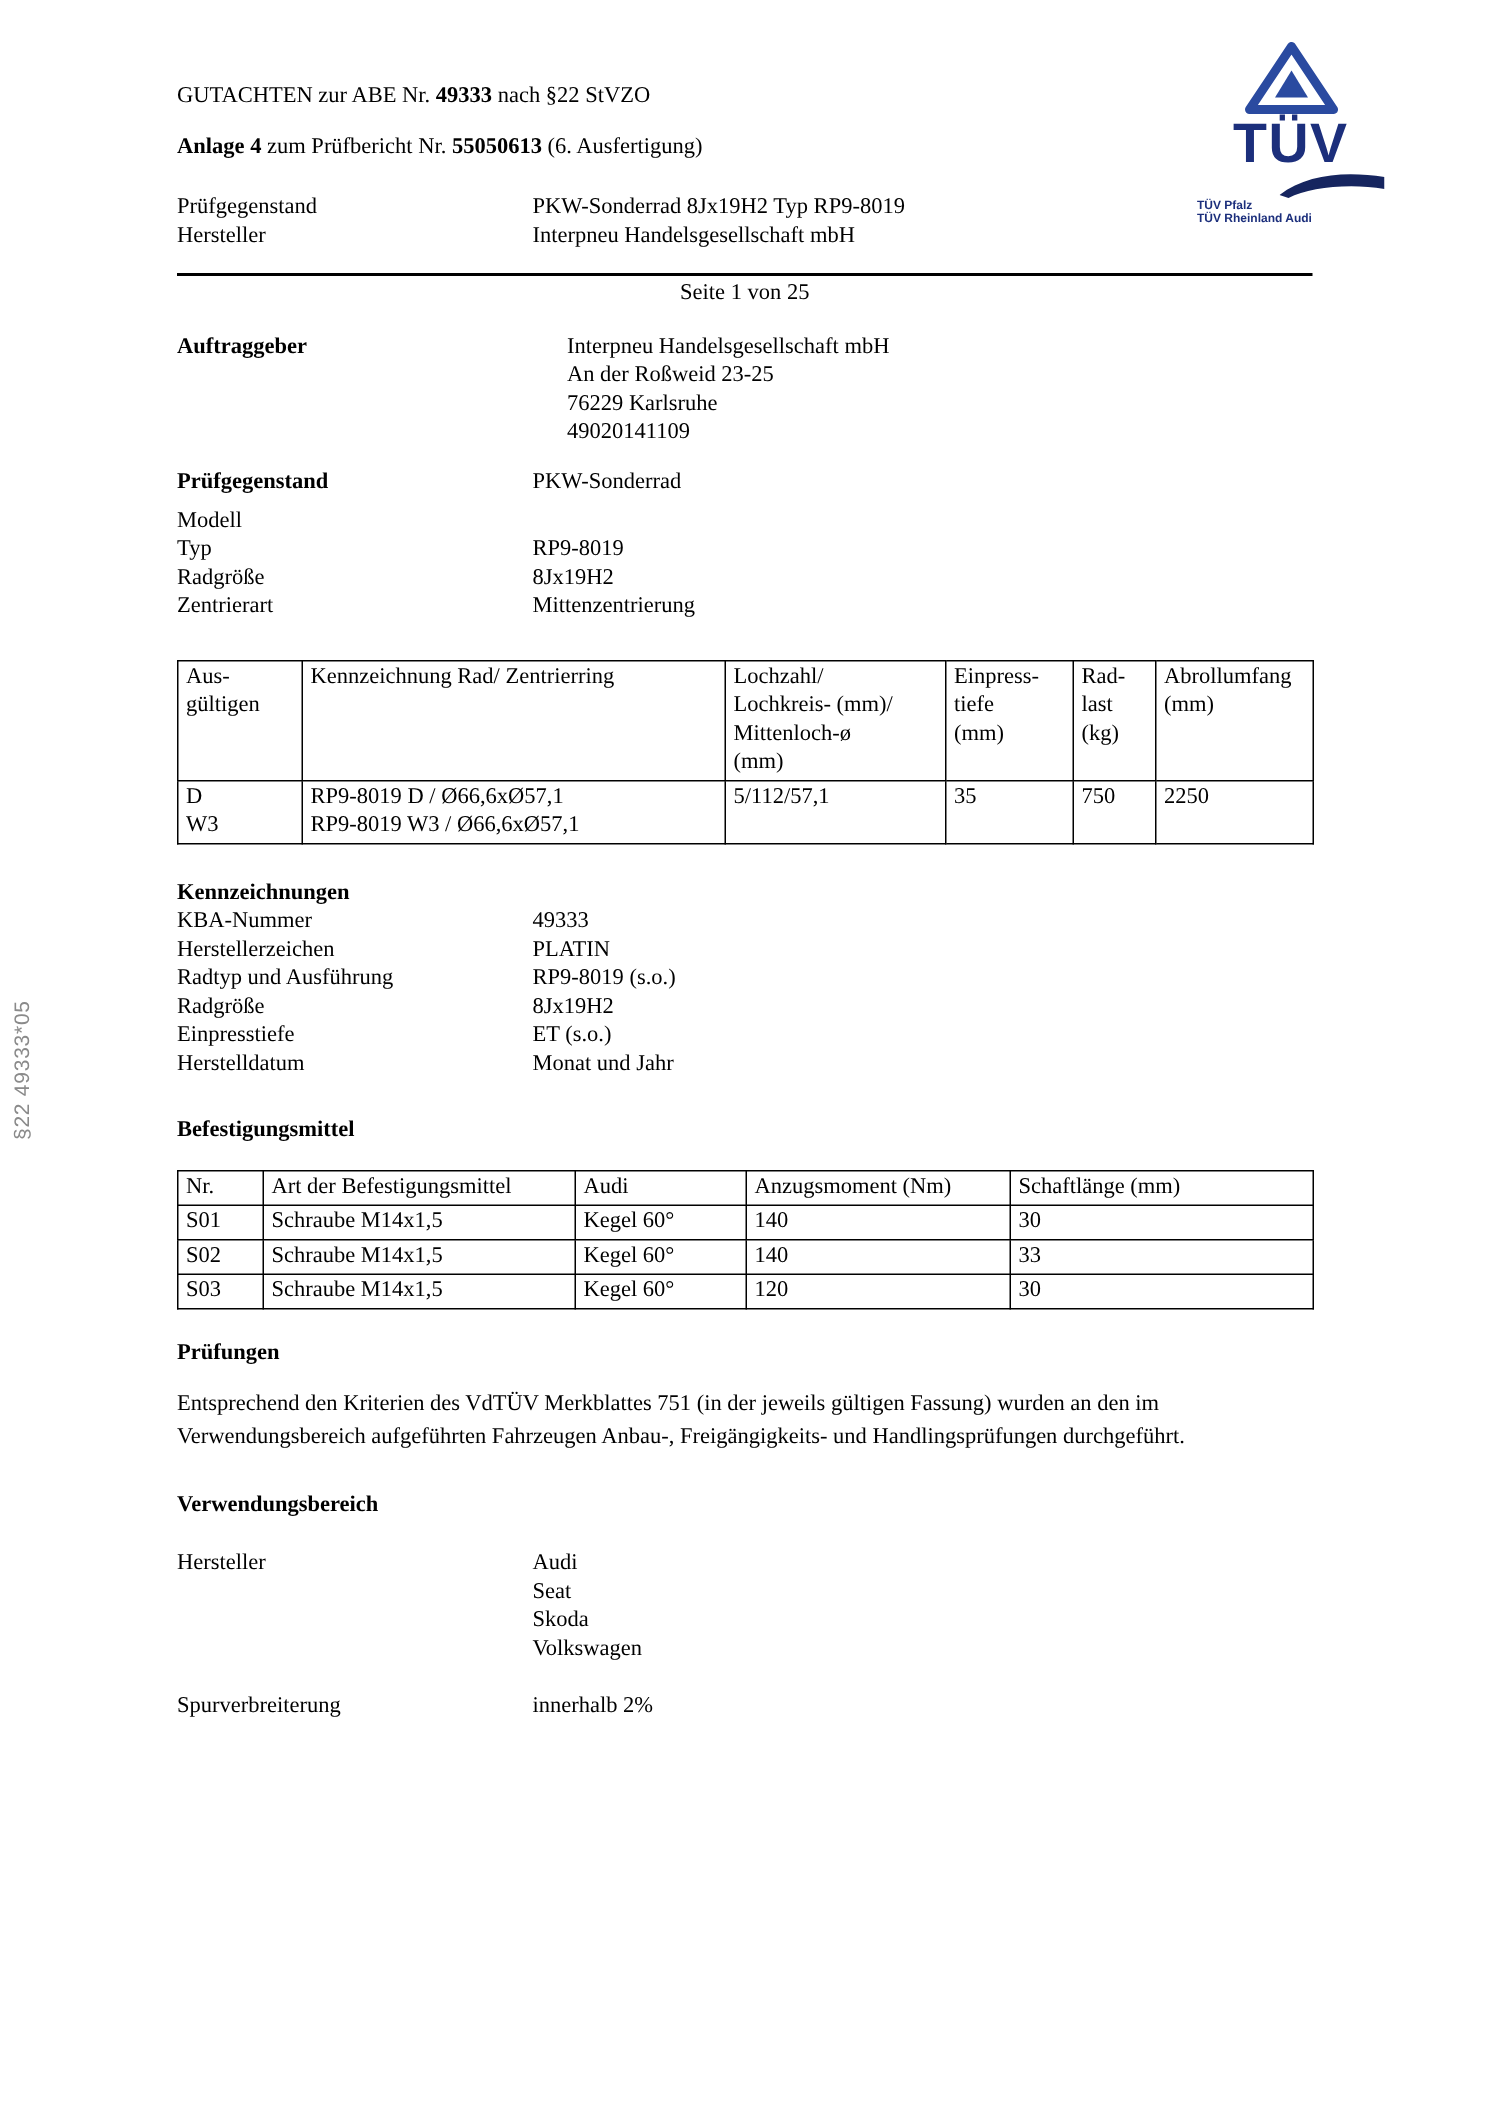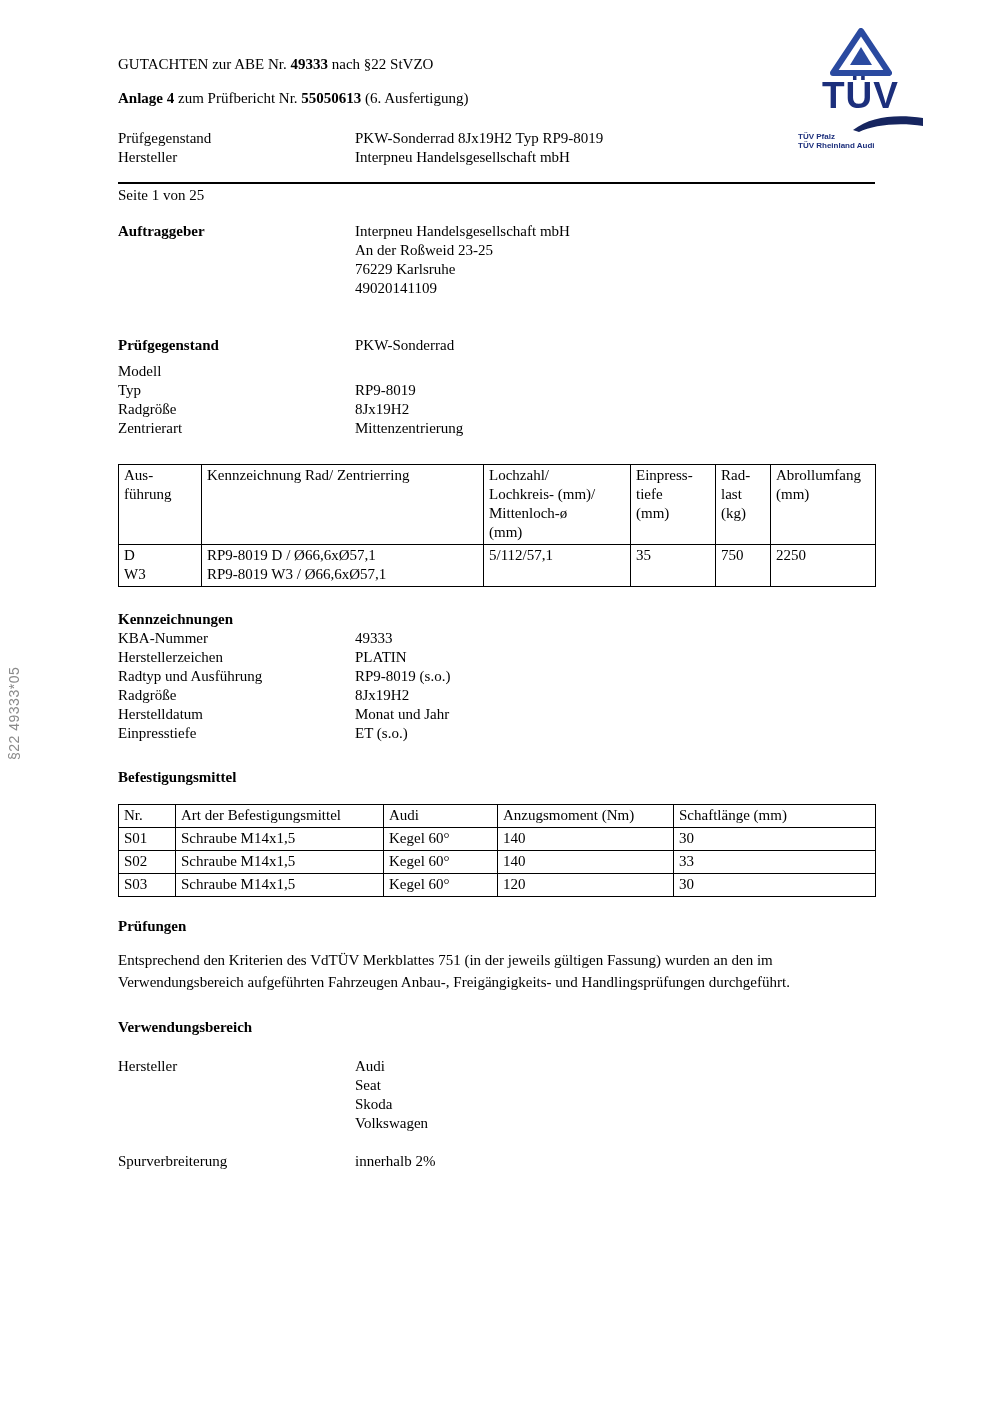--- a/index.html
+++ b/index.html
@@ -26,23 +26,23 @@
   .b { font-weight: bold; }
   .pre { white-space: pre-line; }
 
   .title-line { margin-bottom: 15px; }
   .anlage-line { margin-bottom: 21px; }
 
   .kv { display: grid; grid-template-columns: 237px 1fr; }
   .head-block { margin-bottom: 15px; }
 
   .rule { border-top: 2px solid #000; margin-bottom: 2px; }
-  .page-indicator { text-align: left; margin-bottom: 17px; }
-
-  .auftraggeber { margin-bottom: 38px; }
+  .page-indicator { text-align: center; margin-bottom: 17px; }
+
+  .auftraggeber { margin-bottom: 14px; gap: 23px; }
   .pruefgegenstand { margin-bottom: 26px; }
   .pruefgegenstand .first { margin-bottom: 7px; }
 
   table { border-collapse: collapse; width: 100%; table-layout: fixed; }
   th, td {
     border: 1px solid #000;
     padding: 1px 5px 2px 5px;
     text-align: left;
     vertical-align: top;
     font-weight: normal;
@@ -194,21 +194,21 @@
           <col style="width:83px">
             <col style="width:282px">
             <col style="width:147px">
           <col style="width:85px">
             <col style="width:55px">
             <col style="width:105px">
         </colgroup>
         <tbody>
             <tr>
           <th>Aus-
-führung</th>
+gültigen</th>
           <th>Kennzeichnung Rad/ Zentrierring</th>
           <th>Lochzahl/
 Lochkreis- (mm)/
 Mittenloch-ø
 (mm)</th>
           <th>Einpress-
 tiefe
 (mm)</th>
           <th>Rad-
 last
@@ -242,26 +242,26 @@
       </div>
       <div class="kv">
         <span>Radtyp und Ausführung</span>
         <span>RP9-8019 (s.o.)</span>
       </div>
       <div class="kv">
         <span>Radgröße</span>
         <span>8Jx19H2</span>
       </div>
       <div class="kv">
+        <span>Einpresstiefe</span>
+        <span>ET (s.o.)</span>
+      </div>
+      <div class="kv">
         <span>Herstelldatum</span>
         <span>Monat und Jahr</span>
-      </div>
-      <div class="kv">
-        <span>Einpresstiefe</span>
-        <span>ET (s.o.)</span>
       </div>
     </div>
 
     <div class="section-heading befest-heading">Befestigungsmittel</div>
     <div class="table2-wrap">
       <table>
         <colgroup>
           <col style="width:57px">
             <col style="width:208px">
             <col style="width:114px">

